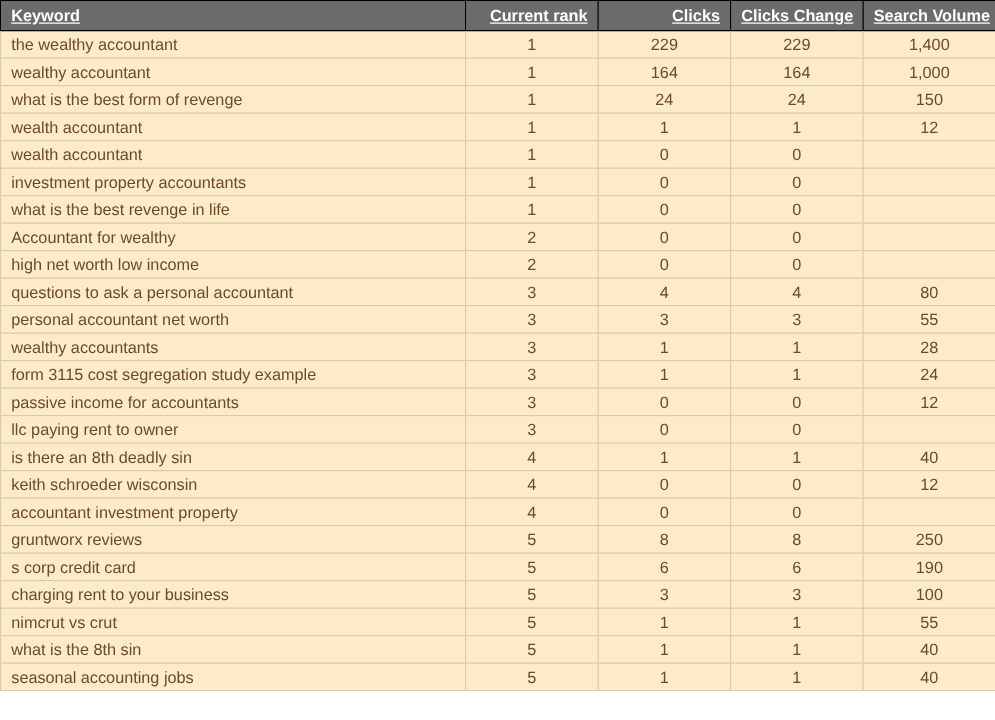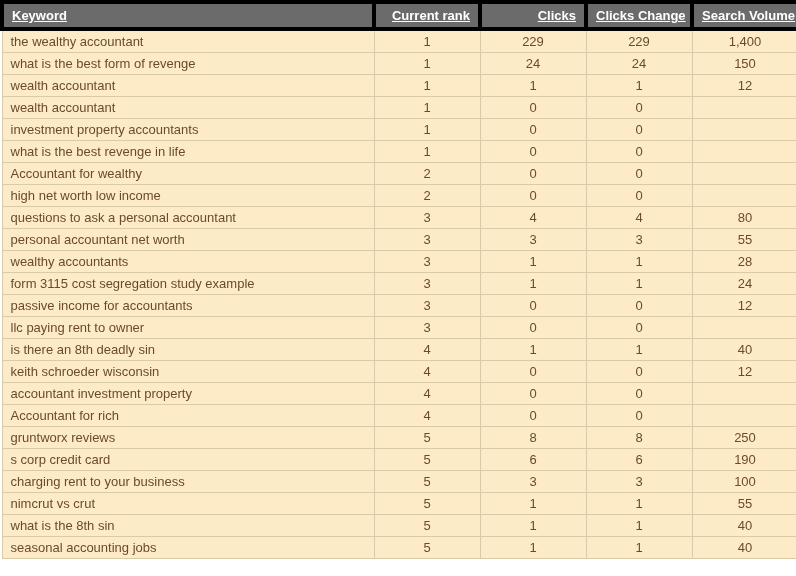--- a/index.html
+++ b/index.html
@@ -15,21 +15,21 @@
     border-collapse: collapse;
     width: 796px;
     table-layout: fixed;
   }
   thead th {
     background: #6b6b6b;
     color: #fff;
     font-weight: bold;
     text-decoration: underline;
     padding: 4px 8px;
-    border: 4px solid #000000;
+    border: 1px solid #000000;
     font-size: 13px;
     white-space: nowrap;
   }
   thead th.keyword-col { text-align: left; }
   thead th.num-col { text-align: right; }
   tbody td {
     background: #fdebc8;
     border: 1px solid #d9cba8;
     padding: 3px 8px;
     color: #6b4a2a;
@@ -67,20 +67,27 @@
   </thead>
   <tbody id="tbody">
       <tr>
         <td class="keyword-cell">the wealthy accountant</td>
         <td class="num-cell">1</td>
         <td class="num-cell">229</td>
         <td class="num-cell">229</td>
         <td class="num-cell">1,400</td>
       </tr>
       <tr>
+        <td class="keyword-cell">wealthy accountant</td>
+        <td class="num-cell">1</td>
+        <td class="num-cell">164</td>
+        <td class="num-cell">164</td>
+        <td class="num-cell">1,000</td>
+      </tr>
+      <tr>
         <td class="keyword-cell">what is the best form of revenge</td>
         <td class="num-cell">1</td>
         <td class="num-cell">24</td>
         <td class="num-cell">24</td>
         <td class="num-cell">150</td>
       </tr>
       <tr>
         <td class="keyword-cell">wealth accountant</td>
         <td class="num-cell">1</td>
         <td class="num-cell">1</td>
@@ -173,27 +180,20 @@
       </tr>
       <tr>
         <td class="keyword-cell">keith schroeder wisconsin</td>
         <td class="num-cell">4</td>
         <td class="num-cell">0</td>
         <td class="num-cell">0</td>
         <td class="num-cell">12</td>
       </tr>
       <tr>
         <td class="keyword-cell">accountant investment property</td>
-        <td class="num-cell">4</td>
-        <td class="num-cell">0</td>
-        <td class="num-cell">0</td>
-        <td class="num-cell"></td>
-      </tr>
-      <tr>
-        <td class="keyword-cell">Accountant for rich</td>
         <td class="num-cell">4</td>
         <td class="num-cell">0</td>
         <td class="num-cell">0</td>
         <td class="num-cell"></td>
       </tr>
       <tr>
         <td class="keyword-cell">gruntworx reviews</td>
         <td class="num-cell">5</td>
         <td class="num-cell">8</td>
         <td class="num-cell">8</td>

